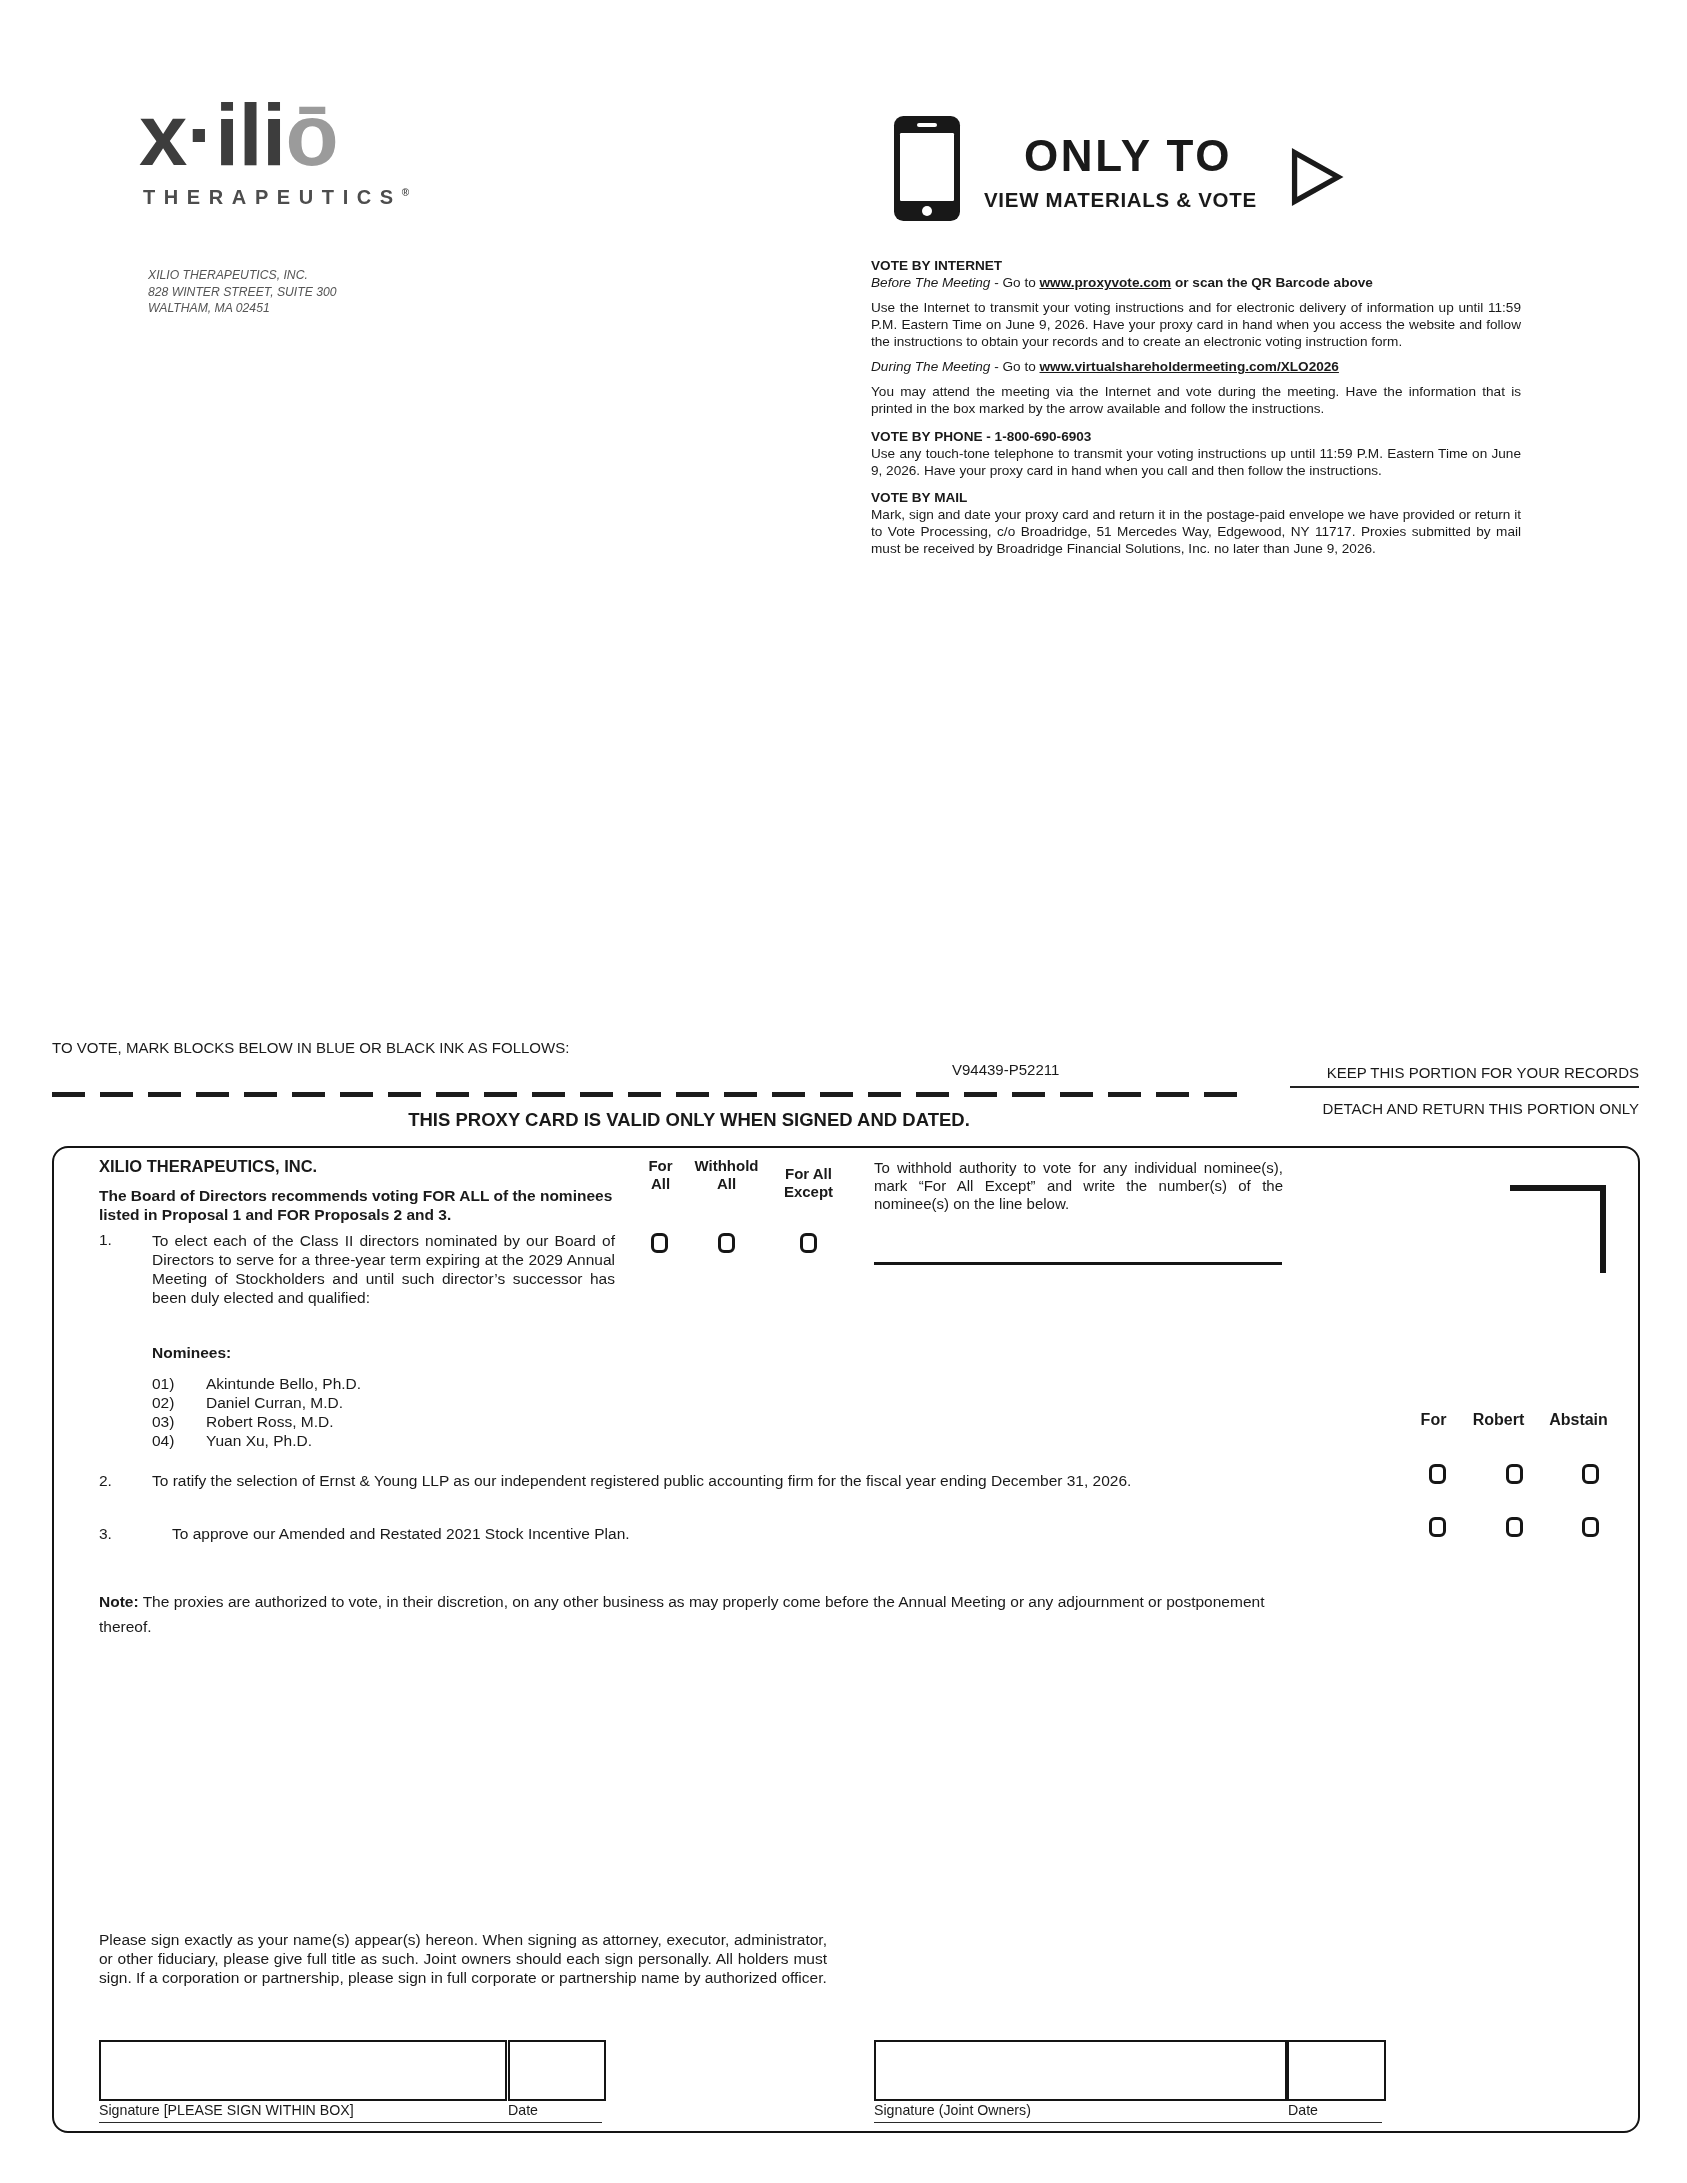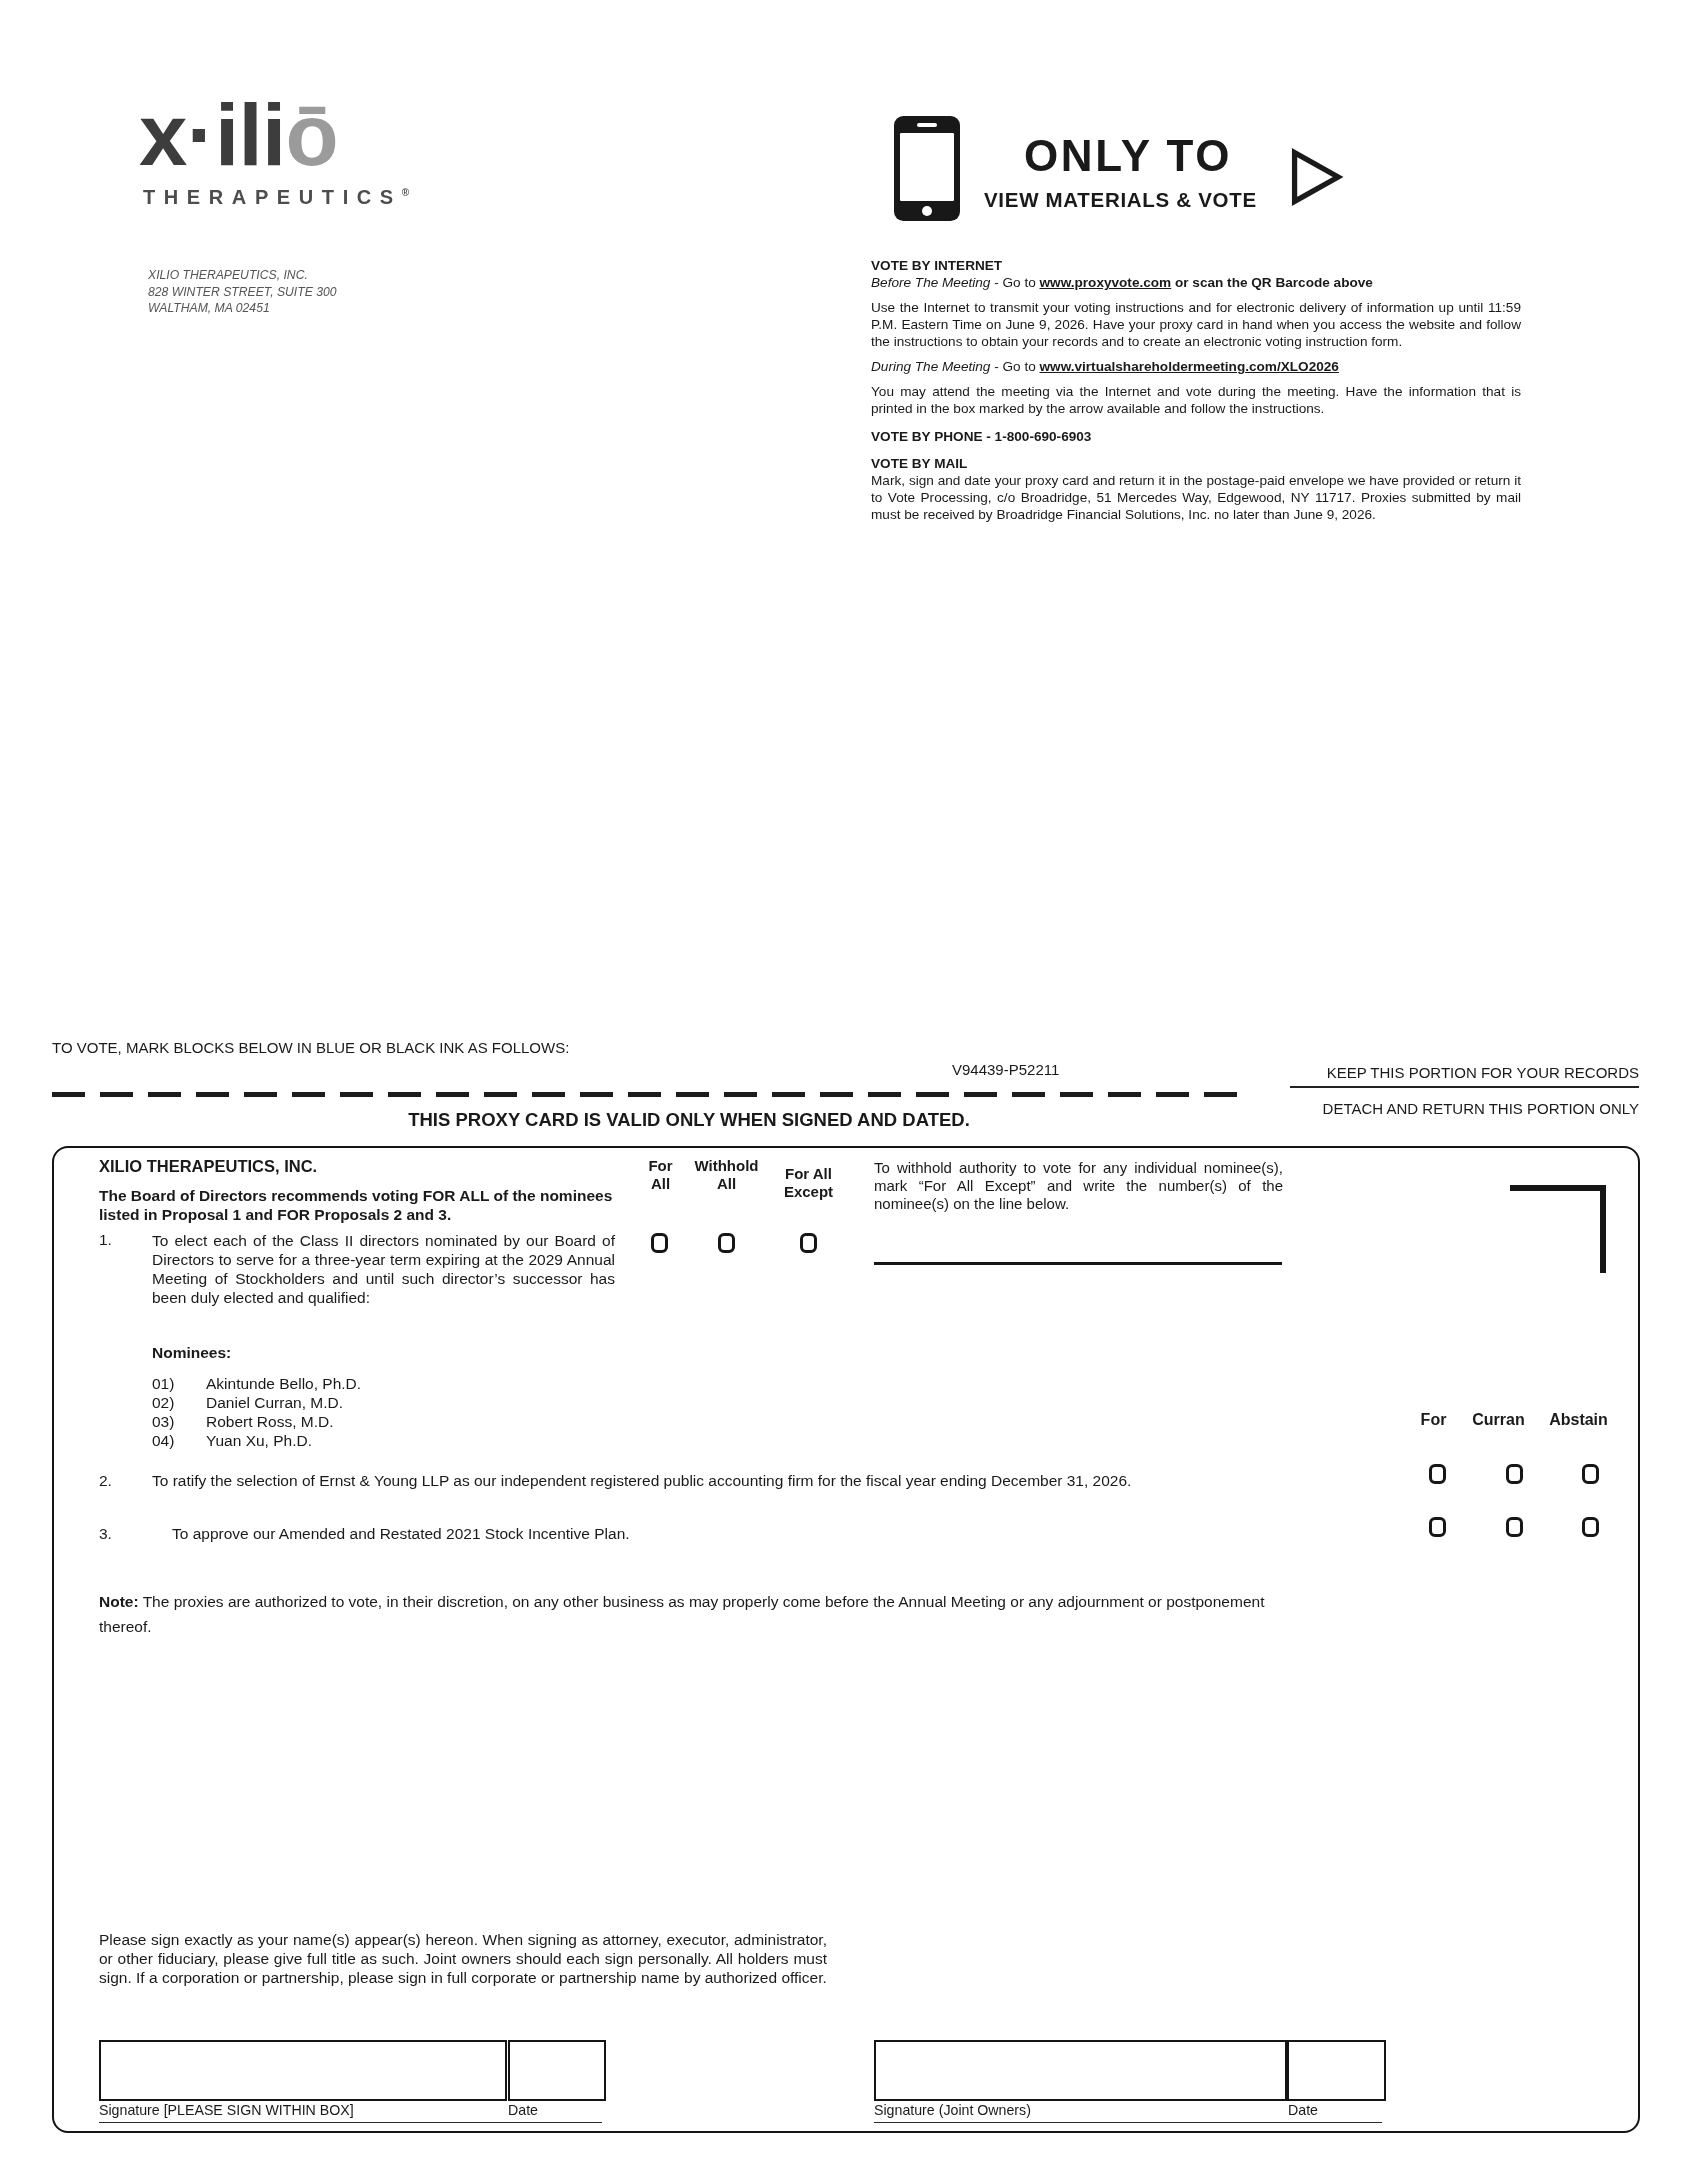--- a/index.html
+++ b/index.html
@@ -126,20 +126,21 @@
     <polygon points="8,10 74,47 8,84" fill="#ffffff" stroke="#1a1a1a" stroke-width="8"></polygon>
   </svg>
 
   <div class="instructions">
     <div class="h">VOTE BY INTERNET</div>
     <p><span class="it">Before The Meeting</span><span> - Go to </span><span class="lnk">www.proxyvote.com</span><span class="b"> or scan the QR Barcode above</span></p>
     <p class="mt just">Use the Internet to transmit your voting instructions and for electronic delivery of information up until 11:59 P.M. Eastern Time on June 9, 2026. Have your proxy card in hand when you access the website and follow the instructions to obtain your records and to create an electronic voting instruction form.</p>
     <p class="mt"><span class="it">During The Meeting</span><span> - Go to </span><span class="lnk">www.virtualshareholdermeeting.com/XLO2026</span></p>
     <p class="mt just">You may attend the meeting via the Internet and vote during the meeting. Have the information that is printed in the box marked by the arrow available and follow the instructions.</p>
     <div class="h sp">VOTE BY PHONE - 1-800-690-6903</div>
+    <p class="just">Use any touch-tone telephone to transmit your voting instructions up until 11:59 P.M. Eastern Time on June 9, 2026. Have your proxy card in hand when you call and then follow the instructions.</p>
     <div class="h sp">VOTE BY MAIL</div>
     <p class="just">Mark, sign and date your proxy card and return it in the postage-paid envelope we have provided or return it to Vote Processing, c/o Broadridge, 51 Mercedes Way, Edgewood, NY 11717. Proxies submitted by mail must be received by Broadridge Financial Solutions, Inc. no later than June 9, 2026.</p>
   </div>
 
   <div class="mark-instr">TO VOTE, MARK BLOCKS BELOW IN BLUE OR BLACK INK AS FOLLOWS:</div>
   <div class="ctrl-num">V94439-P52211</div>
   <div class="keep">KEEP THIS PORTION FOR YOUR RECORDS</div>
   <div class="dashes"></div>
   <div class="valid">THIS PROXY CARD IS VALID ONLY WHEN SIGNED AND DATED.</div>
   <div class="detach">DETACH AND RETURN THIS PORTION ONLY</div>
@@ -175,21 +176,21 @@
 
     <div class="c-nomlabel">Nominees:</div>
     <div class="c-nominees">
       <div class="nom"><span class="nn">01)</span><span>Akintunde Bello, Ph.D.</span></div>
       <div class="nom"><span class="nn">02)</span><span>Daniel Curran, M.D.</span></div>
       <div class="nom"><span class="nn">03)</span><span>Robert Ross, M.D.</span></div>
       <div class="nom"><span class="nn">04)</span><span>Yuan Xu, Ph.D.</span></div>
     </div>
 
     <div class="c-fah fah-for">For</div>
-    <div class="c-fah fah-against">Curran</div>
+    <div class="c-fah fah-against">Robert</div>
     <div class="c-fah fah-abstain">Abstain</div>
 
     <div class="c-p2num">2.</div>
     <div class="c-p2text">To ratify the selection of Ernst &amp; Young LLP as our independent registered public accounting firm for the fiscal year ending December 31, 2026.</div>
     <div class="vb vb-p2-1"></div>
     <div class="vb vb-p2-2"></div>
     <div class="vb vb-p2-3"></div>
 
     <div class="c-p3num">3.</div>
     <div class="c-p3text">To approve our Amended and Restated 2021 Stock Incentive Plan.</div>

